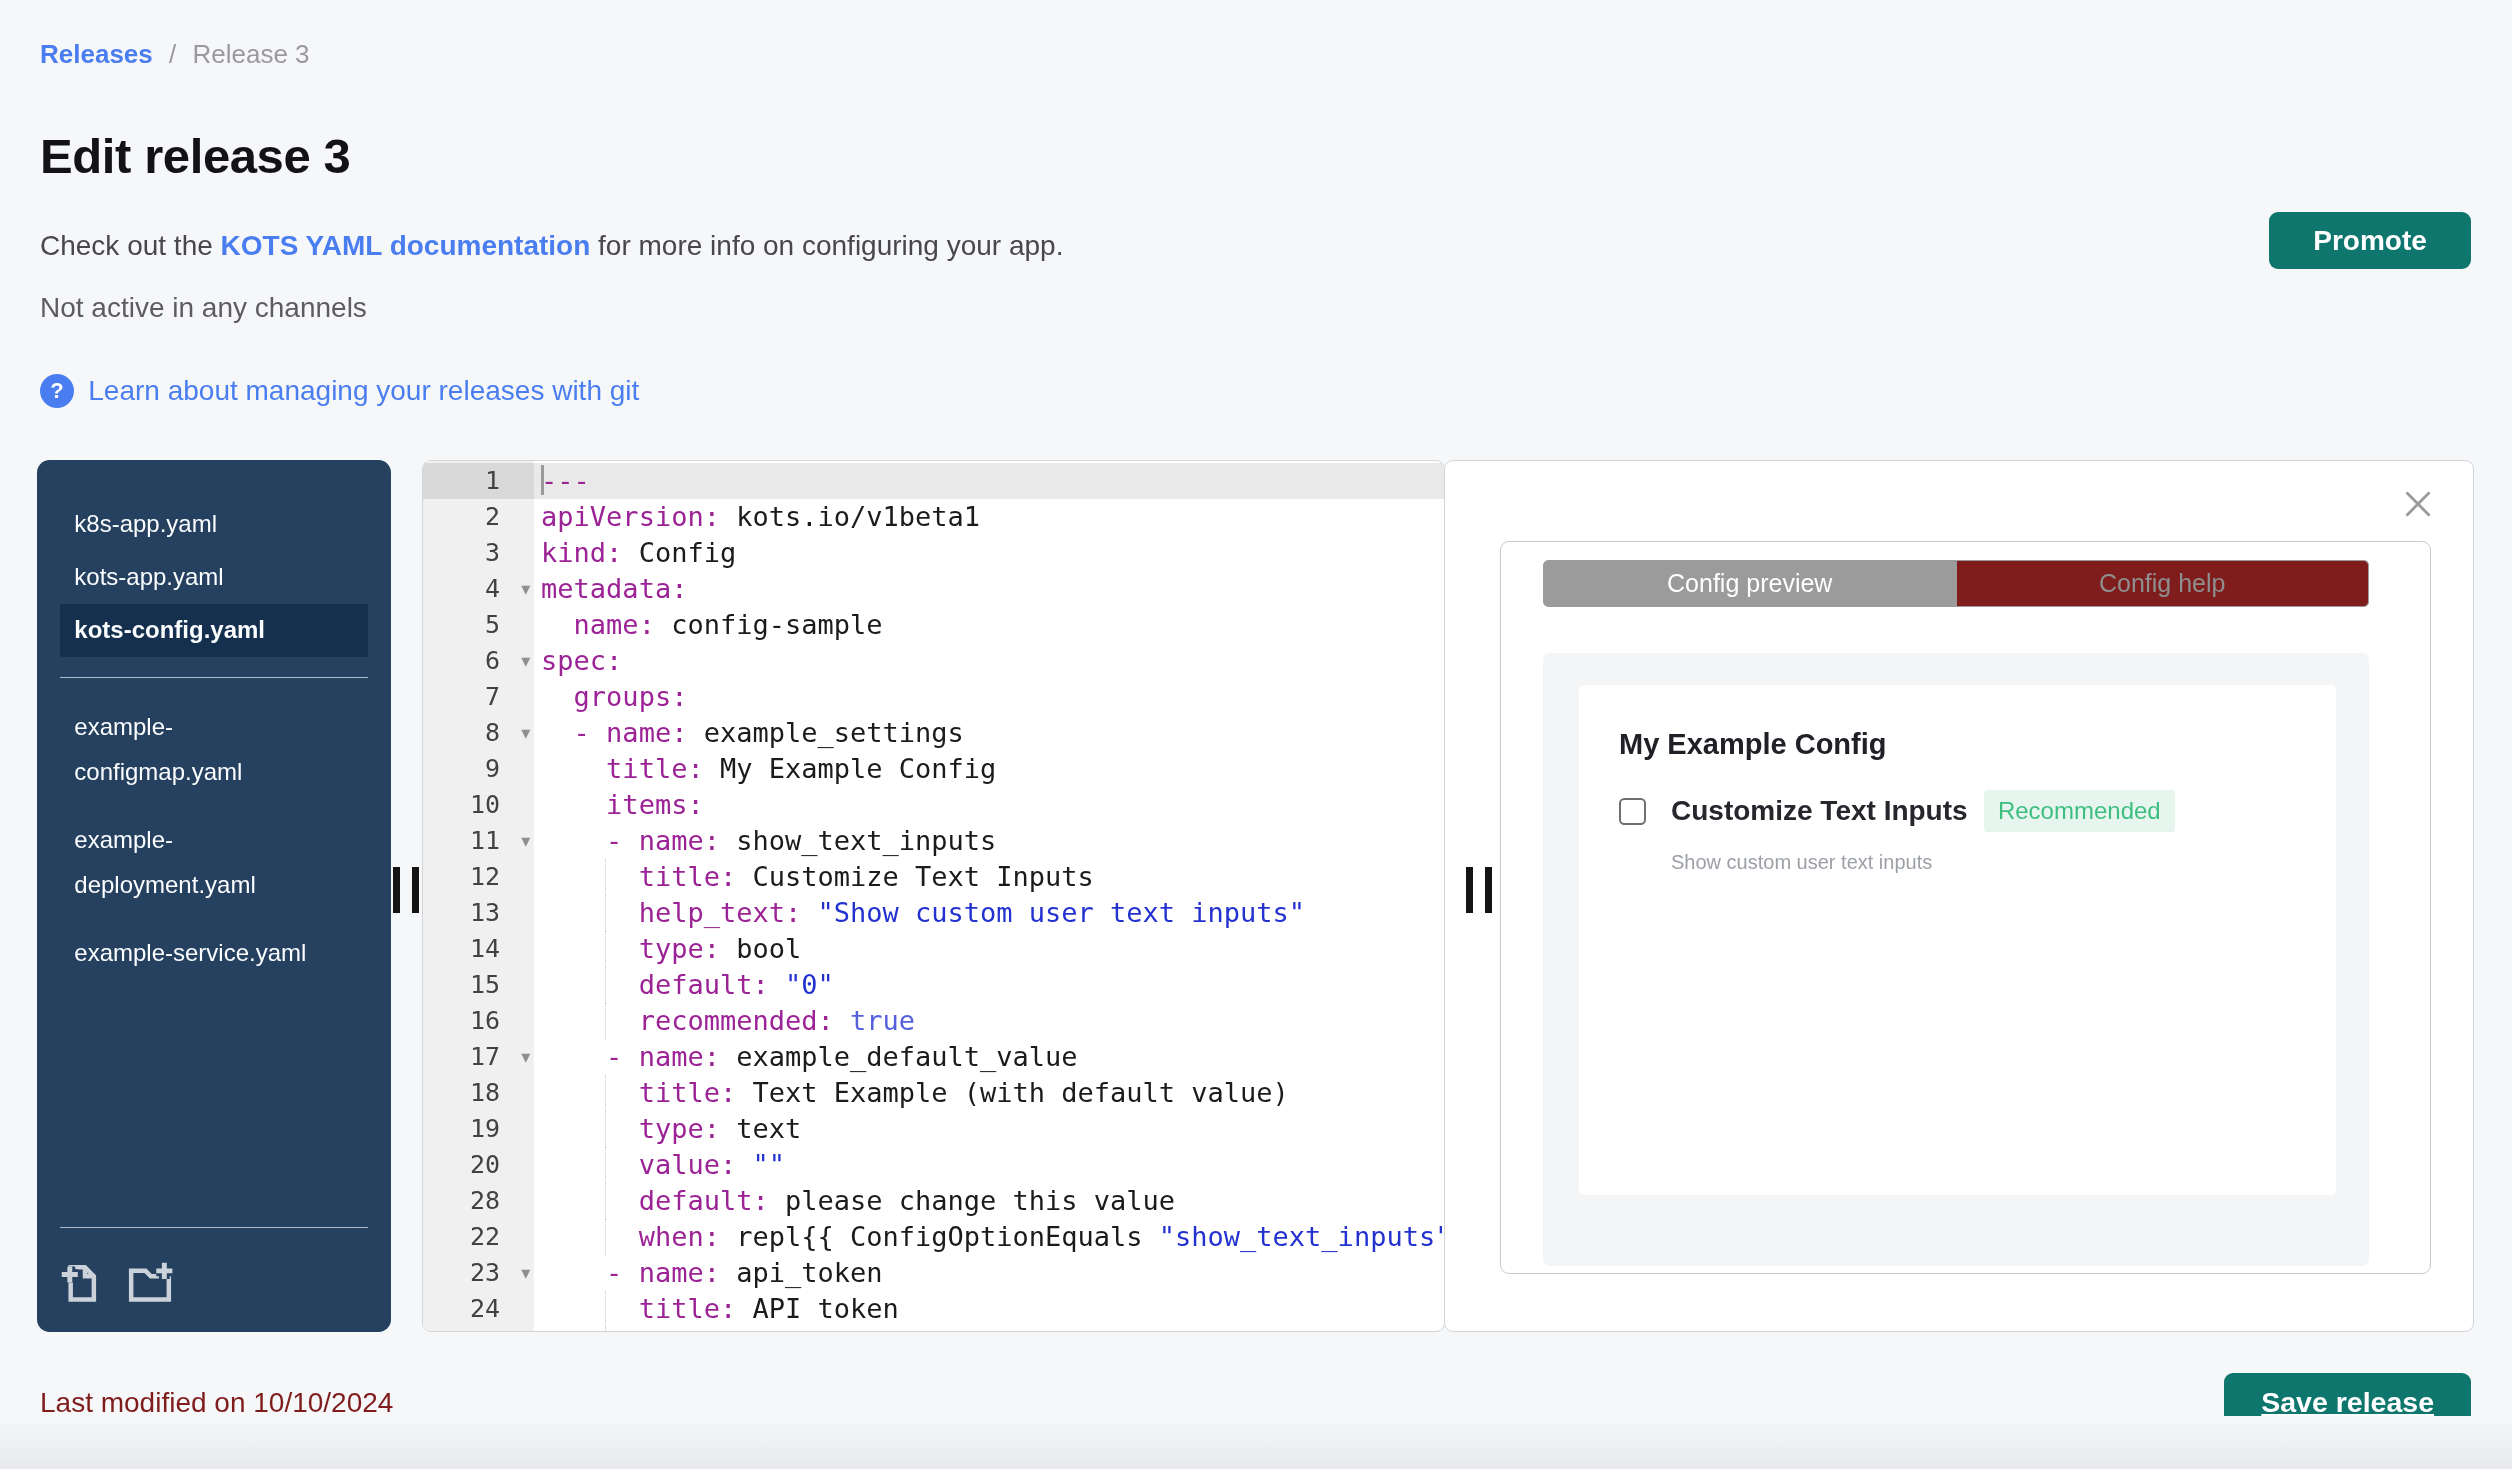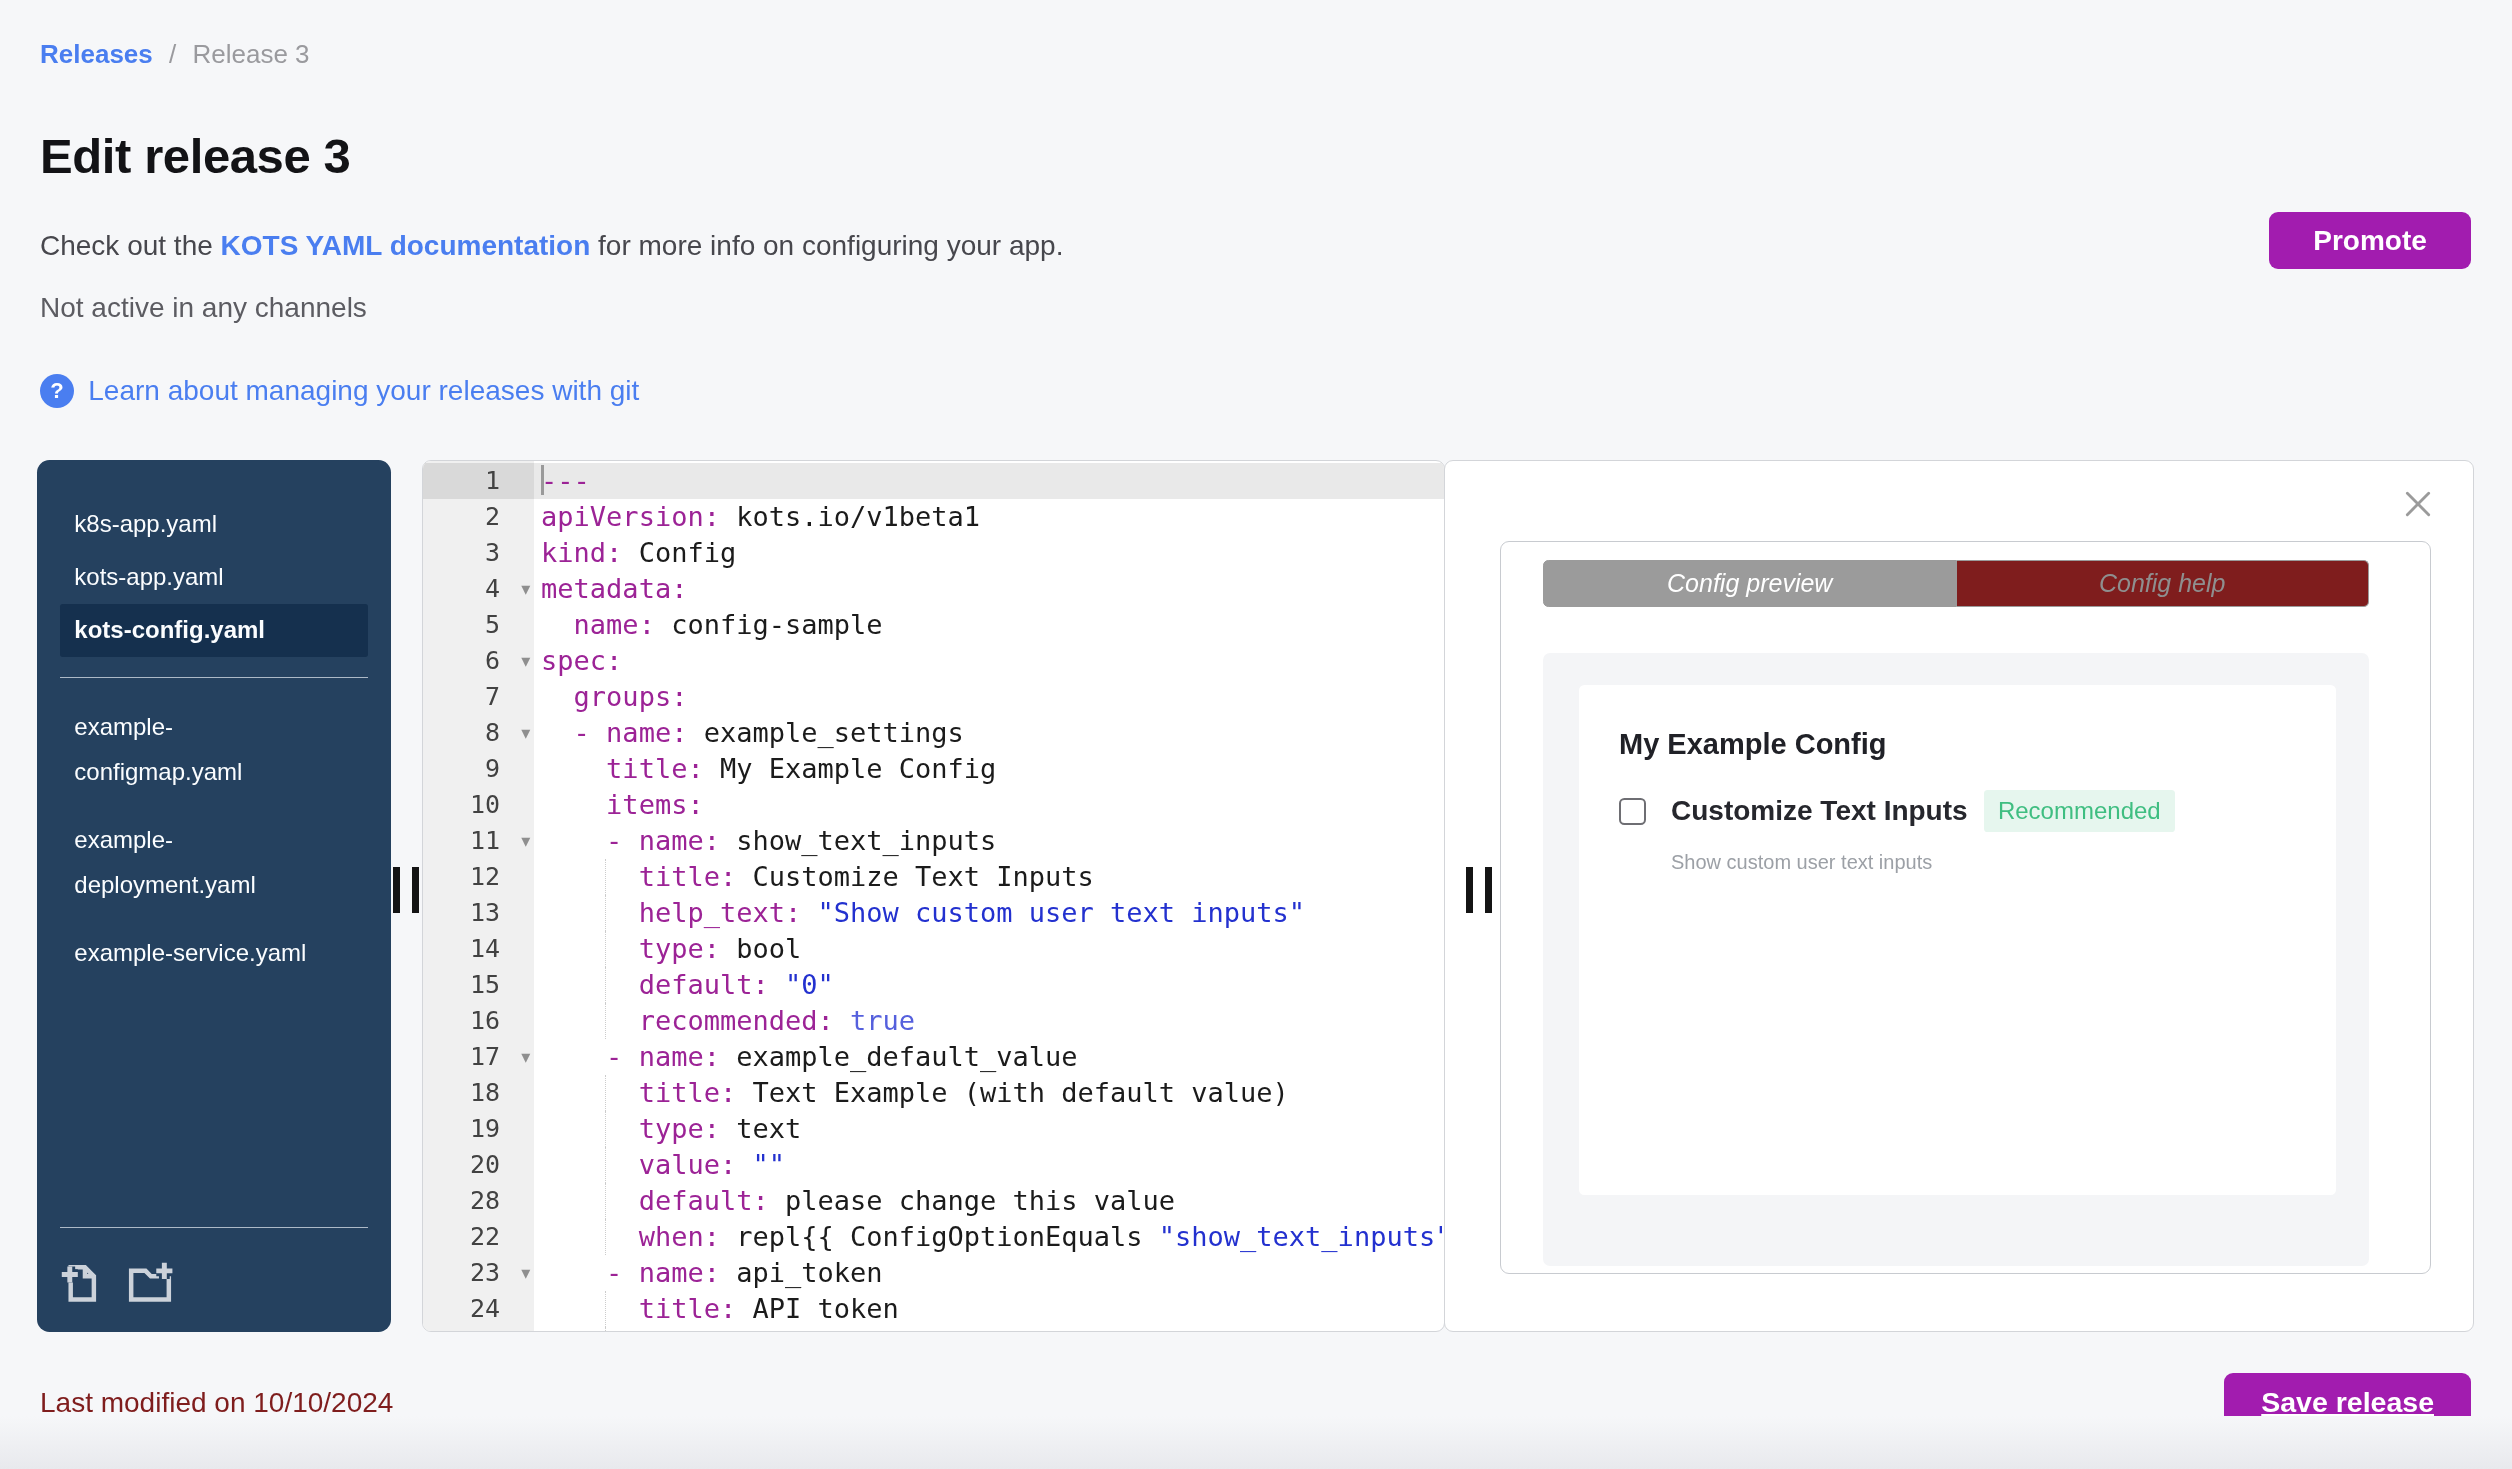--- a/index.html
+++ b/index.html
@@ -23,21 +23,21 @@
   .doc-row { position:absolute; left:40px; top:230px; font-size:28px; color:#47474d; }
   .doc-row a { color:#4a7ef0; font-weight:600; text-decoration:none; cursor:pointer; }
 
   .channel-status { position:absolute; left:40px; top:292px; font-size:28px; color:#5c5c62; }
 
   .git-row { position:absolute; left:40px; top:374px; display:flex; align-items:center; gap:14.3px; }
   .q-circle { width:34px; height:34px; border-radius:50%; background:#4a7ef0; color:#fff;
     font-size:22px; font-weight:700; text-align:center; line-height:34px; flex:0 0 auto; }
   .git-row a { color:#4a7ef0; font-size:28px; text-decoration:none; cursor:pointer; }
 
-  .btn { border:none; cursor:pointer; background:#a21caf; color:#fff; font-family:inherit;
+  .btn { border:none; cursor:pointer; background:#0f766e; color:#fff; font-family:inherit;
     font-weight:700; border-radius:9px;text-align:center; }
   .promote { position:absolute; right:41px; top:212px; width:202px; height:57px; font-size:28px; }
   .save { position:absolute; right:41px; top:1373px; min-width:225px; height:59px; padding:0 37px; font-size:28.5px;text-decoration:underline; }
 
   
   .sidebar { position:absolute; left:37px; top:460px; width:354px; height:872px;
     background:#25415f; border-radius:12.5px; padding:37px 23px 27px 23px; display:flex; flex-direction:column; }
   .file-item { color:#fbfdff; font-size:24px; line-height:32px; padding:10.7px 14.3px; max-width:294px;
     cursor:pointer; border-radius:2.7px; }
   .files-extra .file-item { line-height:45px; padding:8px 14.3px; margin-bottom:7.1px; max-width:291px; }
@@ -70,21 +70,21 @@
   .guide { position:absolute; left:182px; top:0; height:36px; border-left:1.8px dotted #cccccc; }
   .tk-k { color:#9c2396; } .tk-v { color:#1b1b1b; } .tk-s { color:#2331cf; } .tk-b { color:#5560dd; }
 
   
   .pane { position:absolute; left:1444px; top:460px; width:1030px; height:872px; background:#fff;
     border:1.3px solid #d3d5d9; border-radius:9px; }
   .h-right { left:21.4px; top:406px; position:absolute; }
   .close-x { position:absolute; top:27px; right:39px; cursor:pointer; }
   .inner-card { position:absolute; left:55px; top:80px; width:931px; height:733px;
     border:1.3px solid #c8cbd0; border-radius:9px; background:#fff; }
-  .tabs { position:absolute; left:42px; top:18px; width:826px; height:47px; display:flex;font-style:italic; }
+  .tabs { position:absolute; left:42px; top:18px; width:826px; height:47px; display:flex; }
   .tab { flex:1; text-align:center; font-size:25px; line-height:45px; cursor:pointer;
     border:1.3px solid #9b9b9b; background:#7f1d1d; color:#8f8f8f; border-radius:0 5.3px 5.3px 0; }
   .tab.active { background:#9b9b9b; color:#fff; border-radius:5.3px 0 0 5.3px; border-color:#9b9b9b; }
   .tab + .tab { border-left:none; }
   .gray-region { position:absolute; left:42px; top:111px; width:826px; height:613px;
     background:#f4f5f7; border-radius:7.1px; }
   .config-card { position:absolute; left:36px; top:32px; width:757px; height:510px;
     background:#fff; border-radius:5.3px; }
   .group-title { position:absolute; left:40px; top:43px; font-size:29px; font-weight:700; color:#202127; }
   .item-row { position:absolute; left:40px; top:105px; display:flex; align-items:center; }

